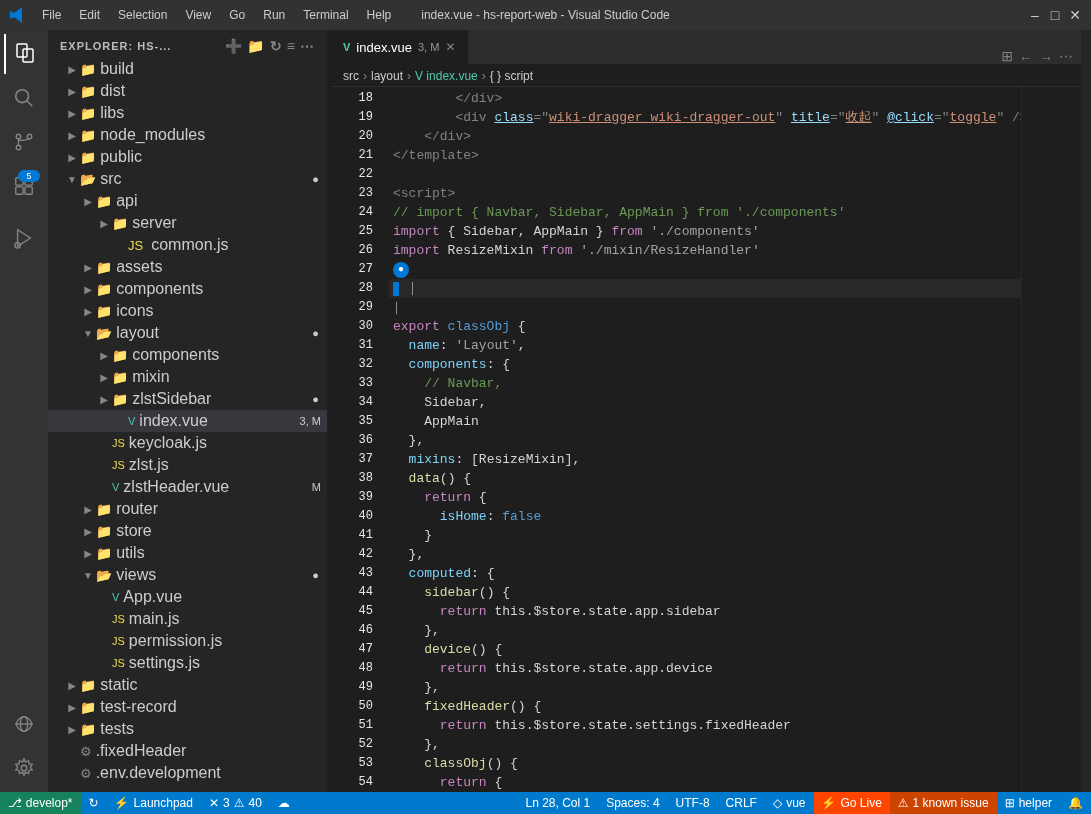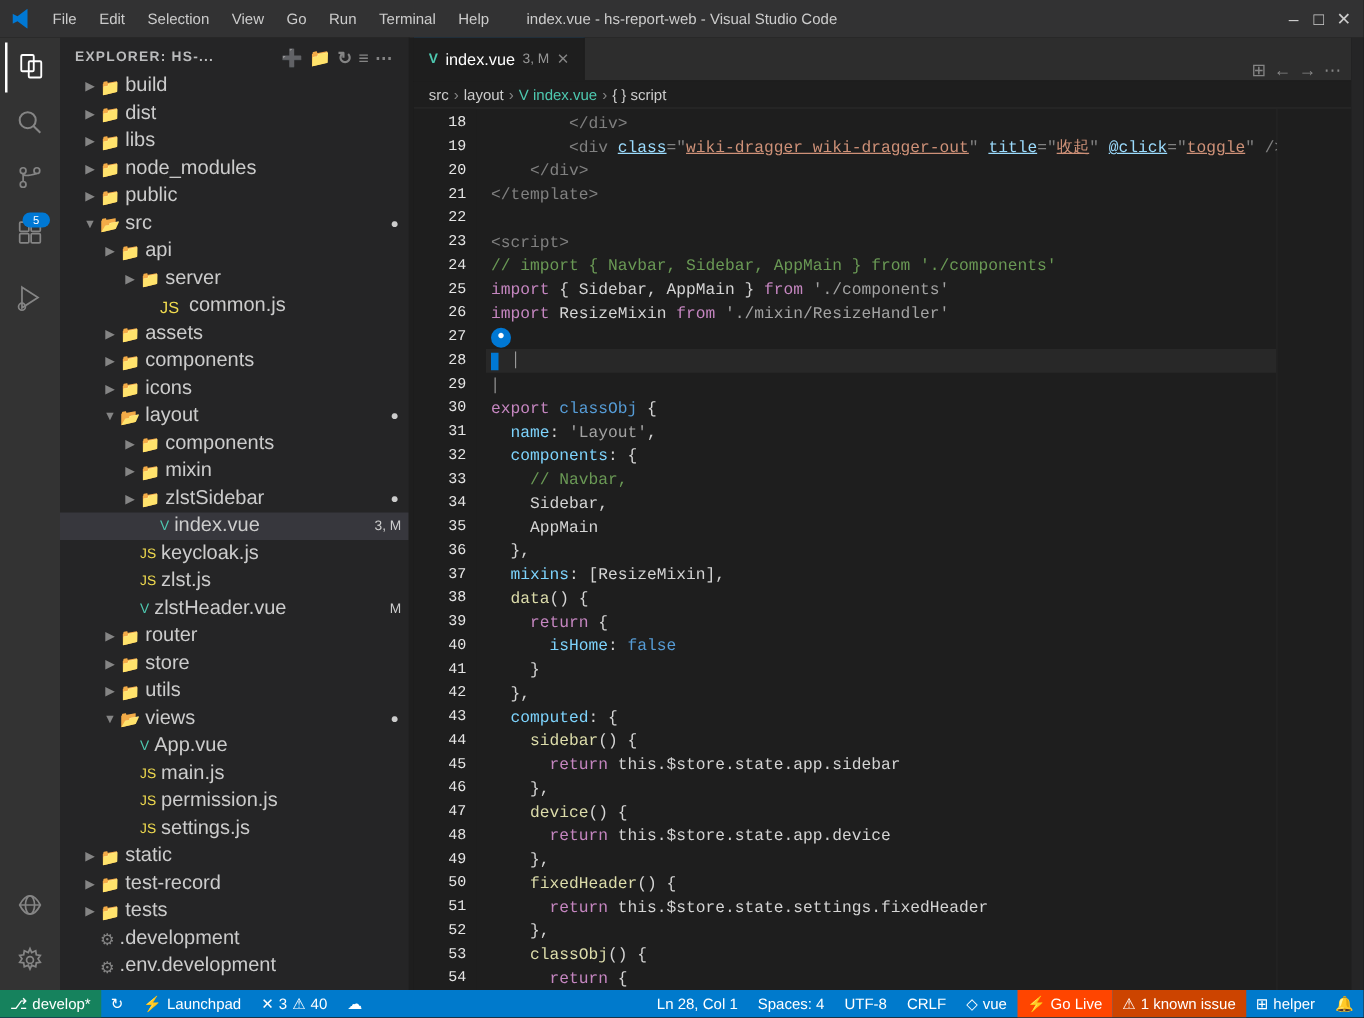--- a/index.html
+++ b/index.html
@@ -615,21 +615,21 @@
         <span class="indent" style="display:inline-block;width:16px"></span>
         <span class="arrow">▶</span>
         <span class="file-icon folder-open">📁</span>
         <span class="label">tests</span>
       </div>
 
       <div class="tree-item">
         <span class="indent" style="display:inline-block;width:16px"></span>
         <span class="arrow" style="width:16px"></span>
         <span class="file-icon file-dot" style="margin-right:4px">⚙</span>
-        <span class="label">.development</span>
+        <span class="label">.fixedHeader</span>
       </div>
 
       <div class="tree-item">
         <span class="indent" style="display:inline-block;width:16px"></span>
         <span class="arrow" style="width:16px"></span>
         <span class="file-icon file-dot" style="margin-right:4px">⚙</span>
         <span class="label">.env.development</span>
       </div>
     </div>
   </div>

